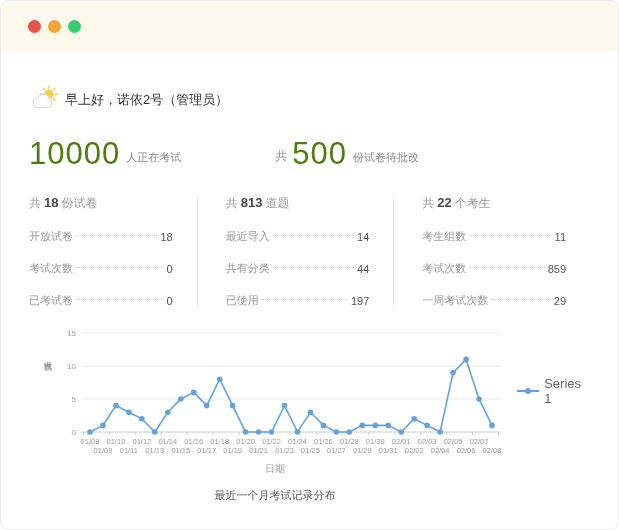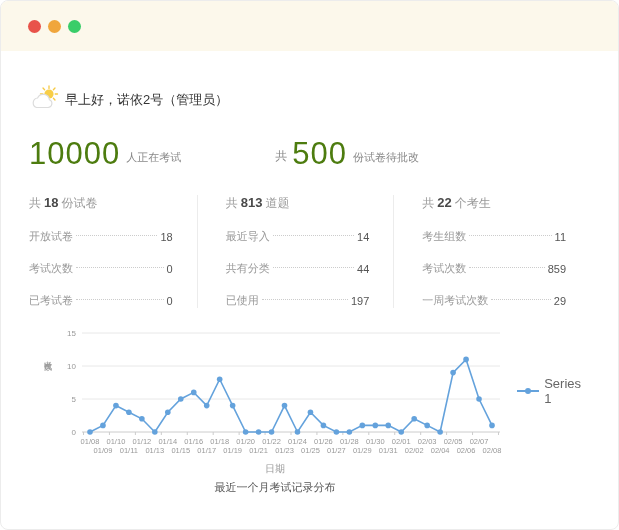--- a/index.html
+++ b/index.html
@@ -46,21 +46,21 @@
     font-size:8px; color:#999; margin-top:34px; letter-spacing:1px;
   }
   svg text { font-family:"Liberation Sans","DejaVu Sans",sans-serif; }
   .legend { display:flex; align-items:center; gap:6px; margin-top:56px; margin-left:14px; cursor:pointer; }
   .legend-marker { position:relative; width:22px; height:8px; }
   .legend-marker .line { position:absolute; top:3px; left:0; width:22px; height:2px; background:#64a2dc; }
   .legend-marker .pt { position:absolute; top:1px; left:8px; width:6px; height:6px; border-radius:50%; background:#64a2dc; }
   .legend-label { font-size:13px; color:#666; }
 
   .x-title { width:468px; text-align:center; font-size:10px; color:#999; margin-top:2px; }
-  .chart-caption { width:468px; text-align:center; font-size:11px; color:#555; margin-top:4px; }
+  .chart-caption { width:468px; text-align:center; font-size:11px; color:#555; margin-top:12px; }
 </style>
 </head>
 <body>
 
 <div class="window">
   <div class="titlebar">
     <span class="dot red"></span>
     <span class="dot yellow"></span>
     <span class="dot green"></span>
   </div>

